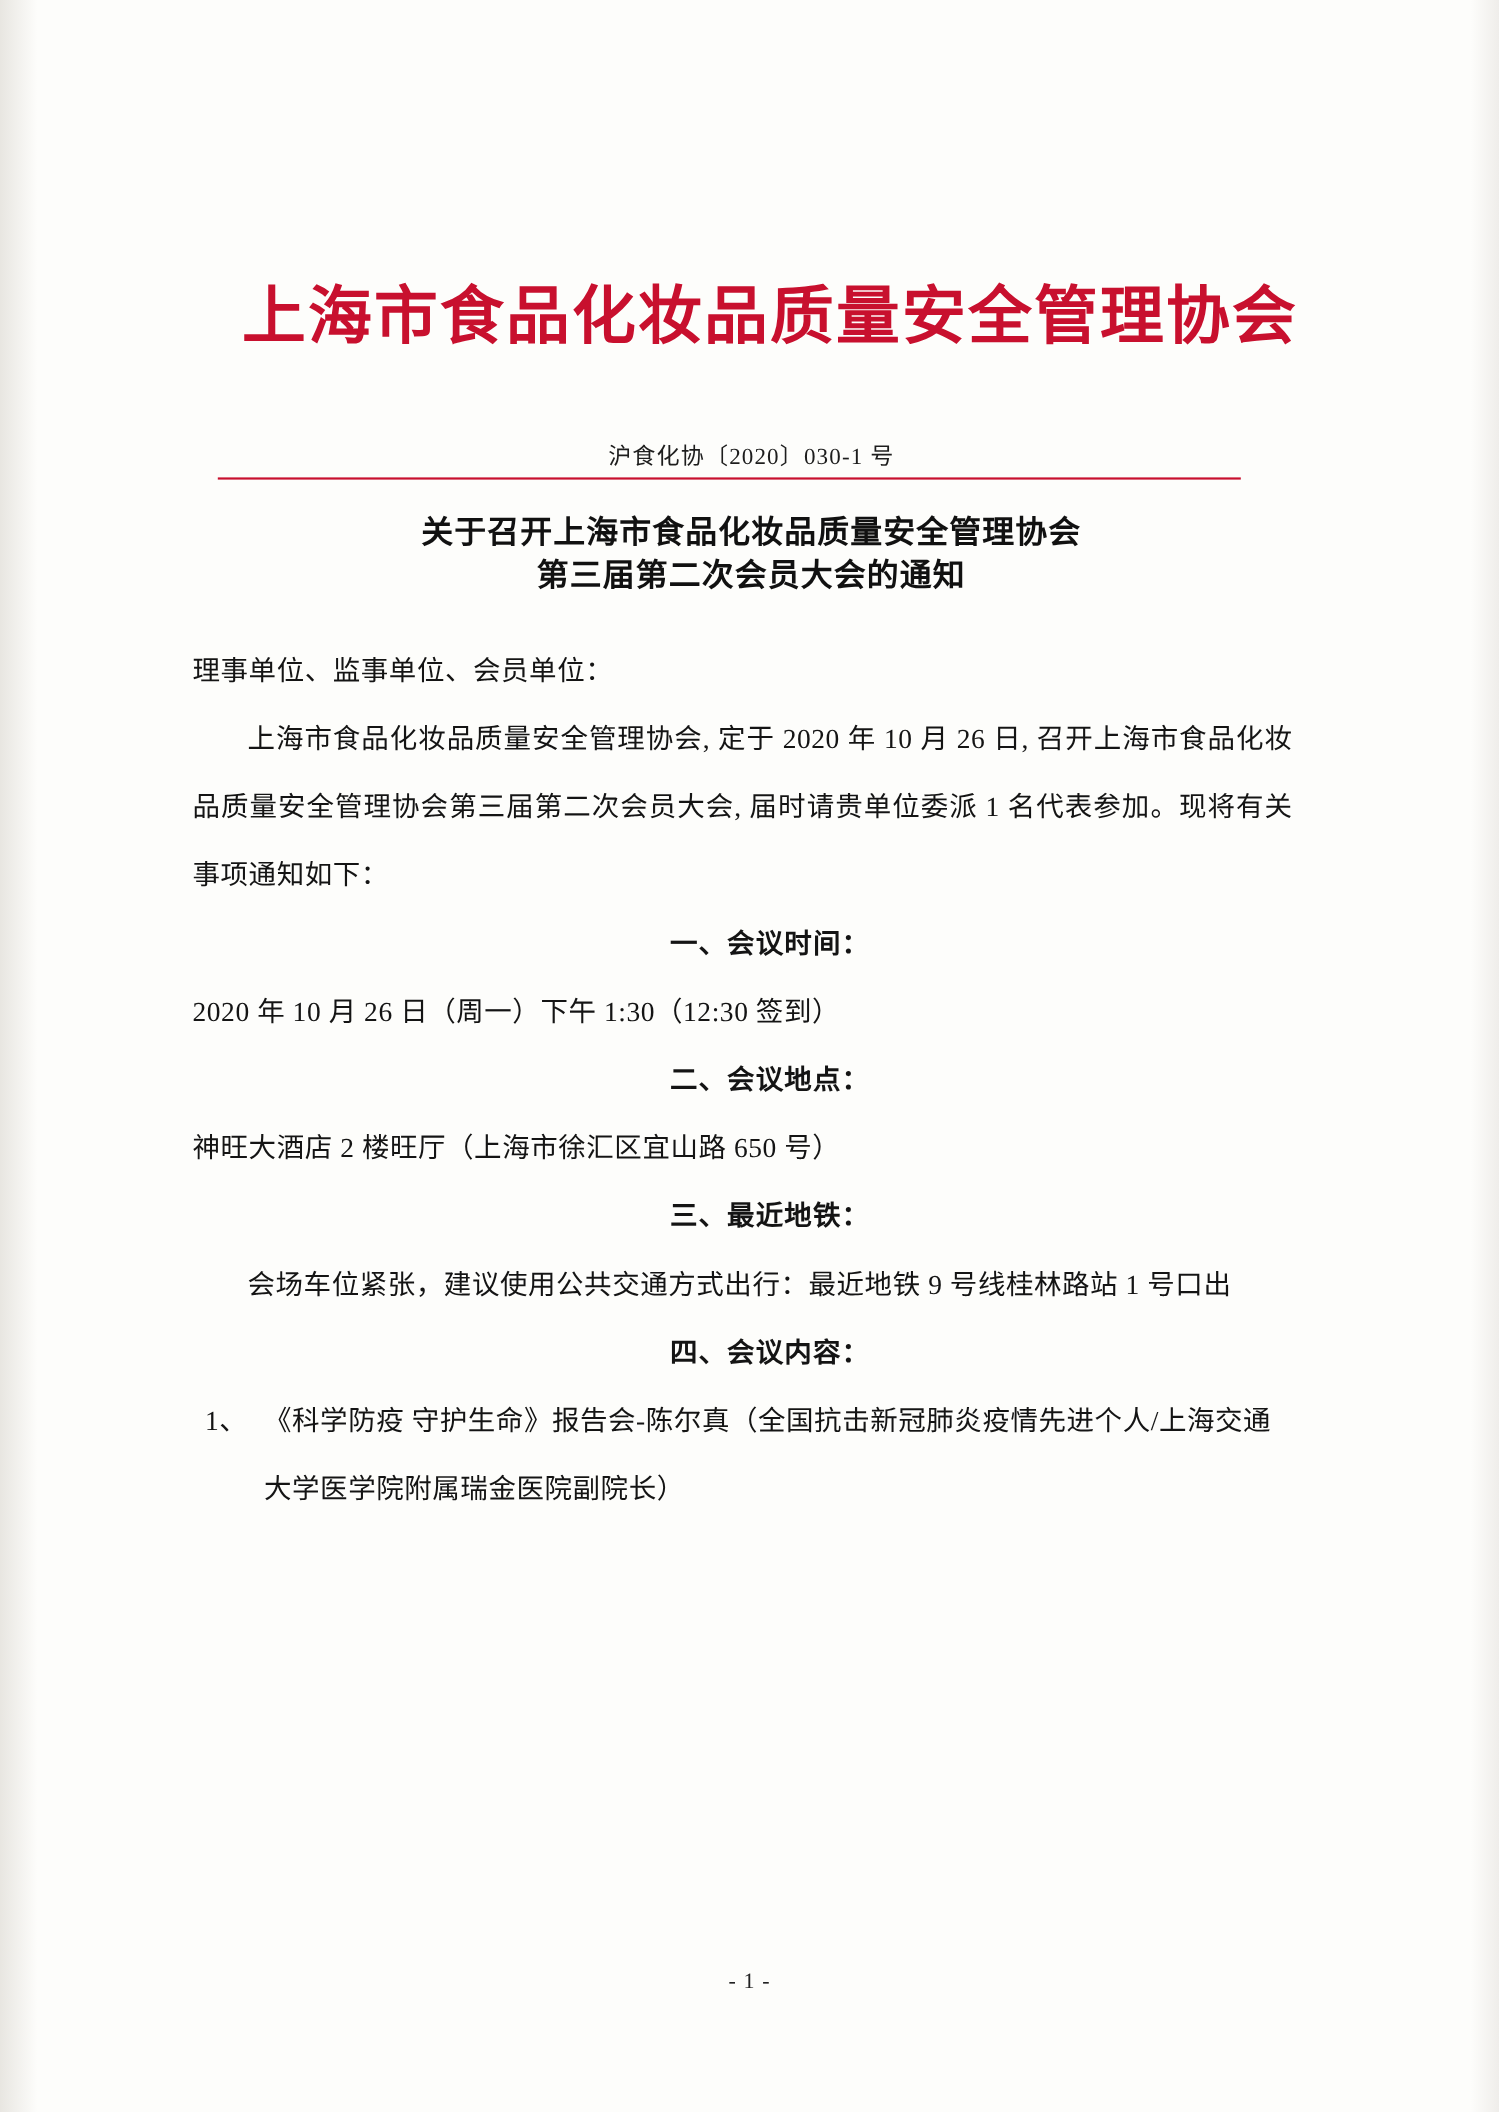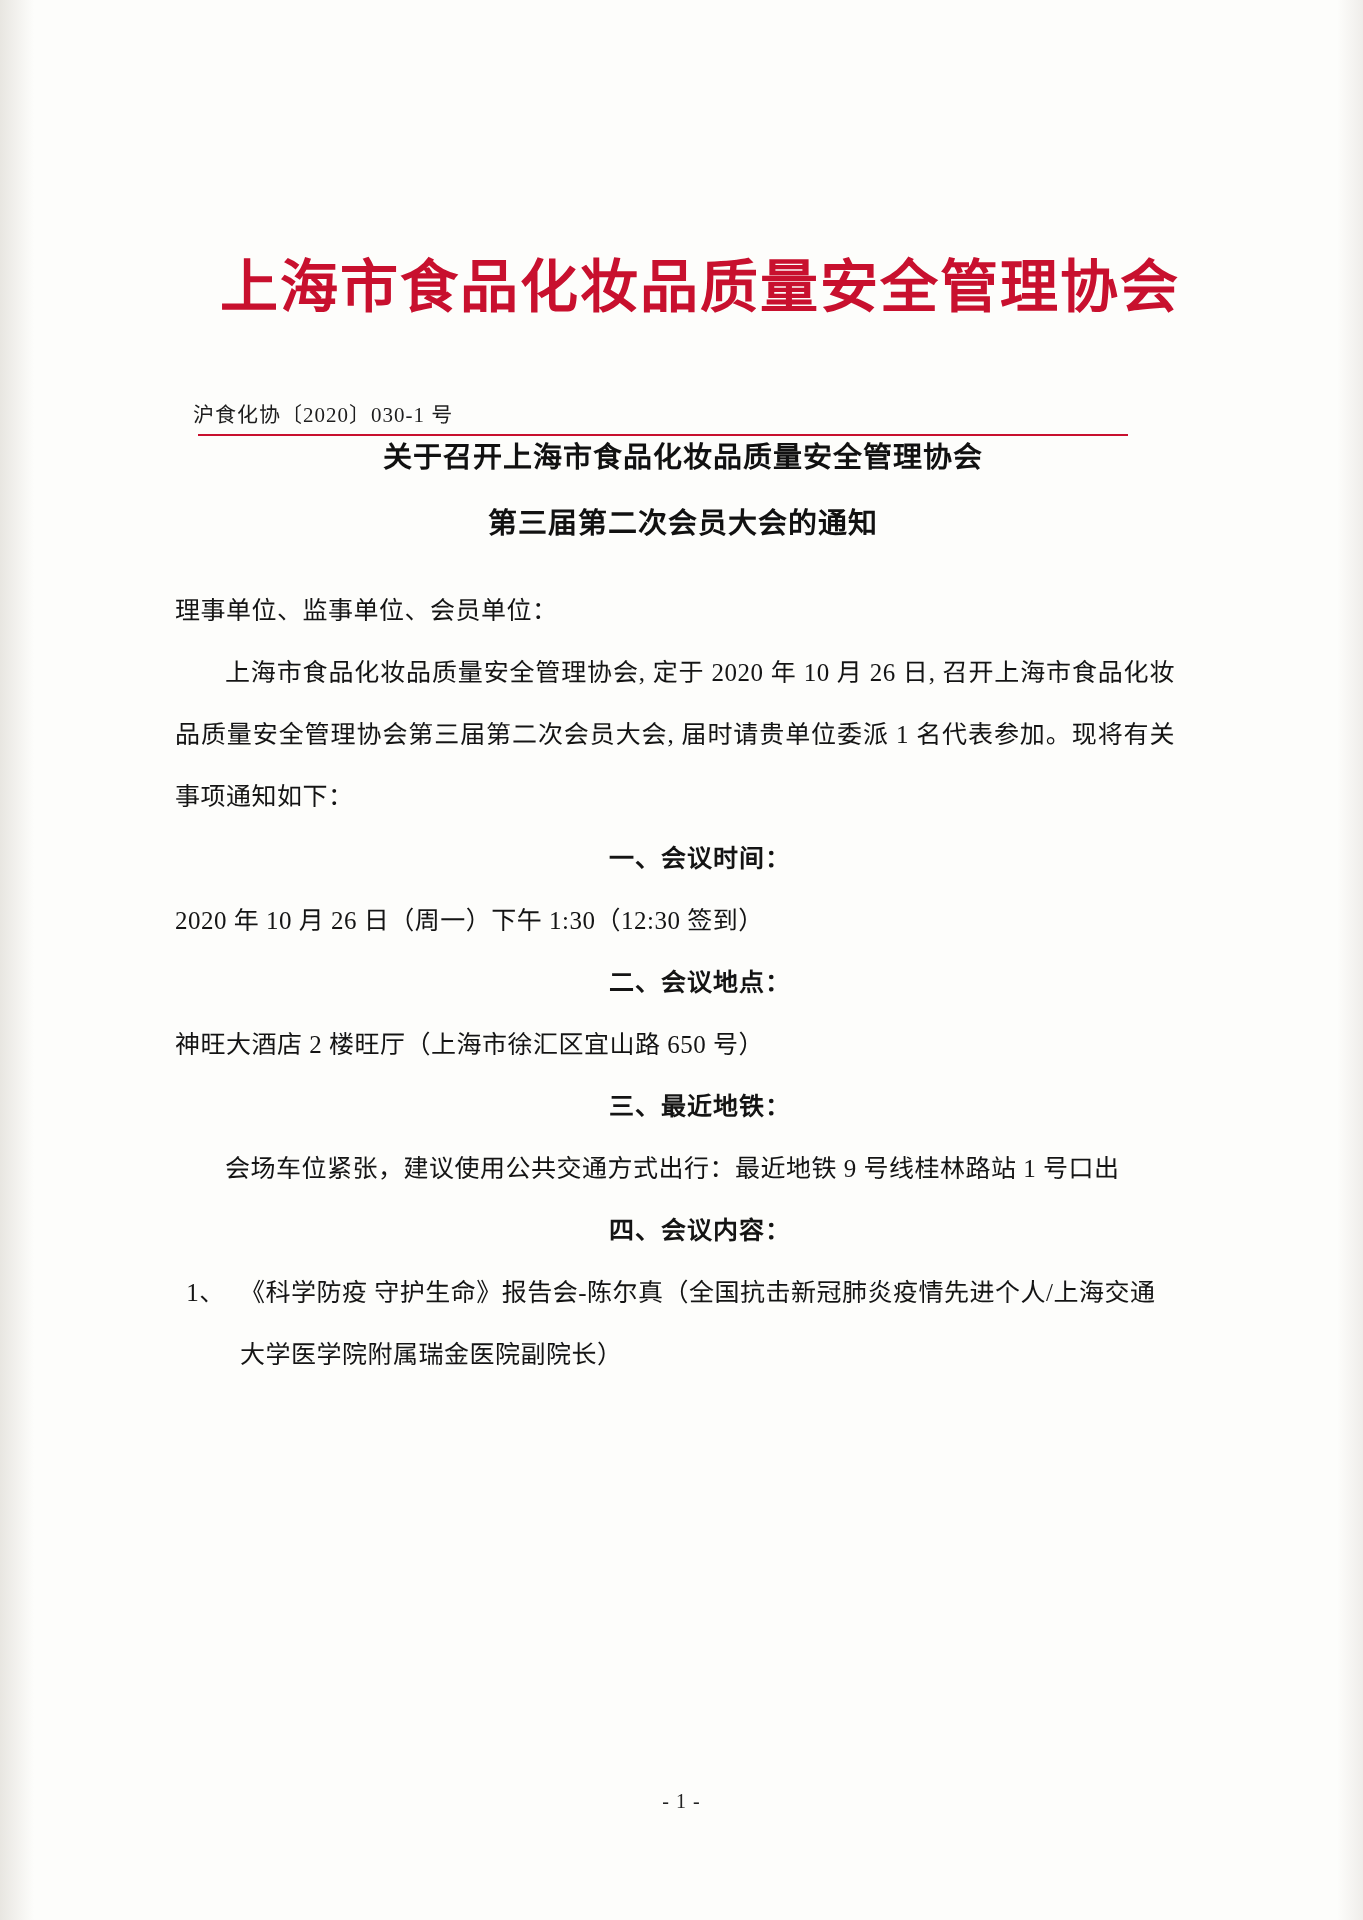--- a/index.html
+++ b/index.html
@@ -56,20 +56,21 @@
     font-size: 58px;
     letter-spacing: 2px;
     white-space: nowrap;
   }
 
   .doc-number {
     position: absolute;
     left: 43px;
     top: 398px;
     width: 980px;
+    text-align: center;
     font-size: 21px;
     letter-spacing: 1px;
     color: #1d1d1d;
   }
 
   .red-rule {
     position: absolute;
     left: 48px;
     top: 434px;
     width: 930px;
@@ -80,21 +81,21 @@
   .title-line {
     position: absolute;
     left: 43px;
     width: 980px;
     text-align: center;
     font-weight: 700;
     font-size: 29px;
     letter-spacing: 1px;
     color: #111;
   }
-  .title-line.l1 { top: 433px; }
+  .title-line.l1 { top: 460px; }
   .title-line.l2 { top: 499px; }
 
   .body {
     position: absolute;
     left: 25px;
     top: 580px;
     width: 1000px;
     font-size: 25px;
     line-height: 62px;
     color: #141414;

